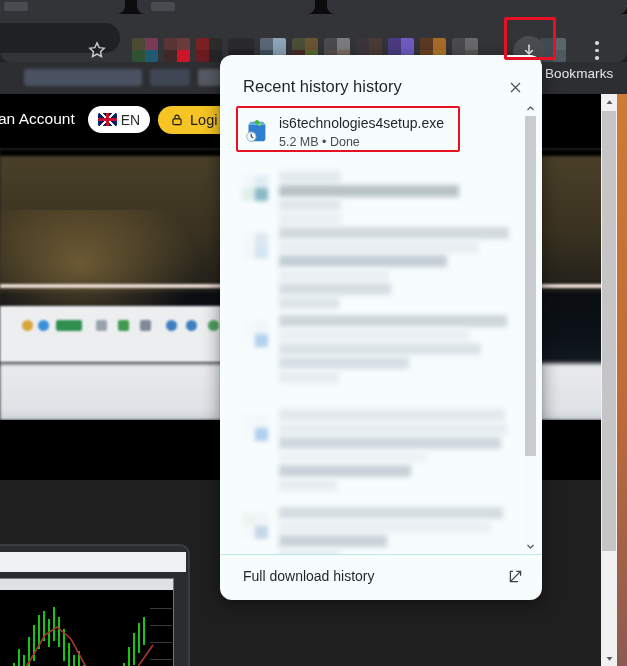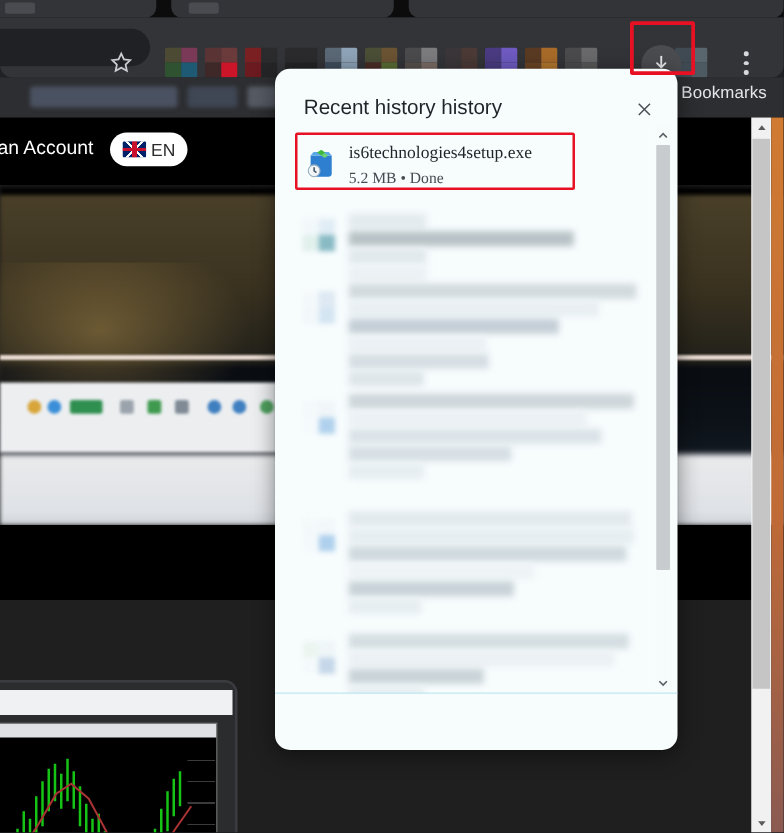--- a/index.html
+++ b/index.html
@@ -217,21 +217,21 @@
   .popup-close {
     position: absolute; right: 17px; top: 22px; width: 20px; height: 20px;
     color: #4a5056; display: flex; align-items: center; justify-content: center;
   }
 
   .dl-list {
     position: absolute; left: 0; top: 44px; width: 322px; height: 456px;
     overflow: hidden;
   }
   .dl-row {
-    position: absolute; left: 13px; width: 282px; font-family: Liberation Serif, serif;
+    position: absolute; left: 13px; width: 282px;
   }
   .dl-icon {
     position: absolute; left: 8px; top: 8px; width: 30px; height: 30px;
   }
   .dl-name {
     position: absolute; left: 46px; top: 7px;
     font-size: 14px; color: #1f2429;
   }
   .dl-meta {
     position: absolute; left: 46px; top: 27px;
@@ -415,20 +415,29 @@
     <div class="bm-chip" style="left:462px;width:40px;background:#3c4f4a"></div>
   </div>
   <div class="bookmarks-label">Bookmarks</div>
 
   <div class="page">
     <div class="site-header">
       <div class="site-acct">an Account</div>
       <div class="lang-pill">
         <div class="flag"></div>
         <span class="lang-txt">EN</span>
+      </div>
+      <div class="login-btn">
+        <span class="lock-icon">
+          <svg viewBox="0 0 24 24" width="14" height="16" fill="none" stroke="currentColor" stroke-width="2">
+            <rect x="5" y="10" width="14" height="10" rx="2"></rect>
+              <path d="M8.5 10V7a3.5 3.5 0 017 0v3"></path>
+          </svg>
+        </span>
+        <span class="login-txt">Logi</span>
       </div>
     </div>
 
     <div class="hero"></div>
     <div class="hero-glow" style="top:116px"></div>
     <div class="hero-band" style="top:190px"></div>
     <div class="hero-toolbar">
       <i style="left:22px;background:#d8a53a;border-radius:50%"></i>
       <i style="left:38px;background:#3b8fd8;border-radius:50%"></i>
       <i style="left:56px;width:26px;background:#2f8f4f"></i>
@@ -600,17 +609,28 @@
       </div>
       <div class="dsb-thumb"></div>
       <div class="dsb-arrow down">
         <svg viewBox="0 0 12 12" width="9" height="9" fill="none" stroke="currentColor" stroke-width="1.8">
             <path d="M2 4l4 4 4-4"></path>
           </svg>
       </div>
     </div>
 
     <div class="popup-footer-sep"></div>
+    <div class="popup-footer">
+      <div class="footer-label">Full download history</div>
+      <div class="footer-ext-icon">
+        <svg viewBox="0 0 20 20" width="17" height="17" fill="none" stroke="currentColor" stroke-width="1.5">
+          <path d="M4 7v9h9"></path>
+            <path d="M4 16L16 4"></path>
+            <path d="M11 4h5v5"></path>
+            <path d="M4 7V4h3"></path>
+        </svg>
+      </div>
+    </div>
   </div>
 
   <div class="redbox-item" style="left:236px;top:106px;width:224px;height:46px;position:absolute;z-index:36;"></div>
 
 </div>
 
 </body></html>

